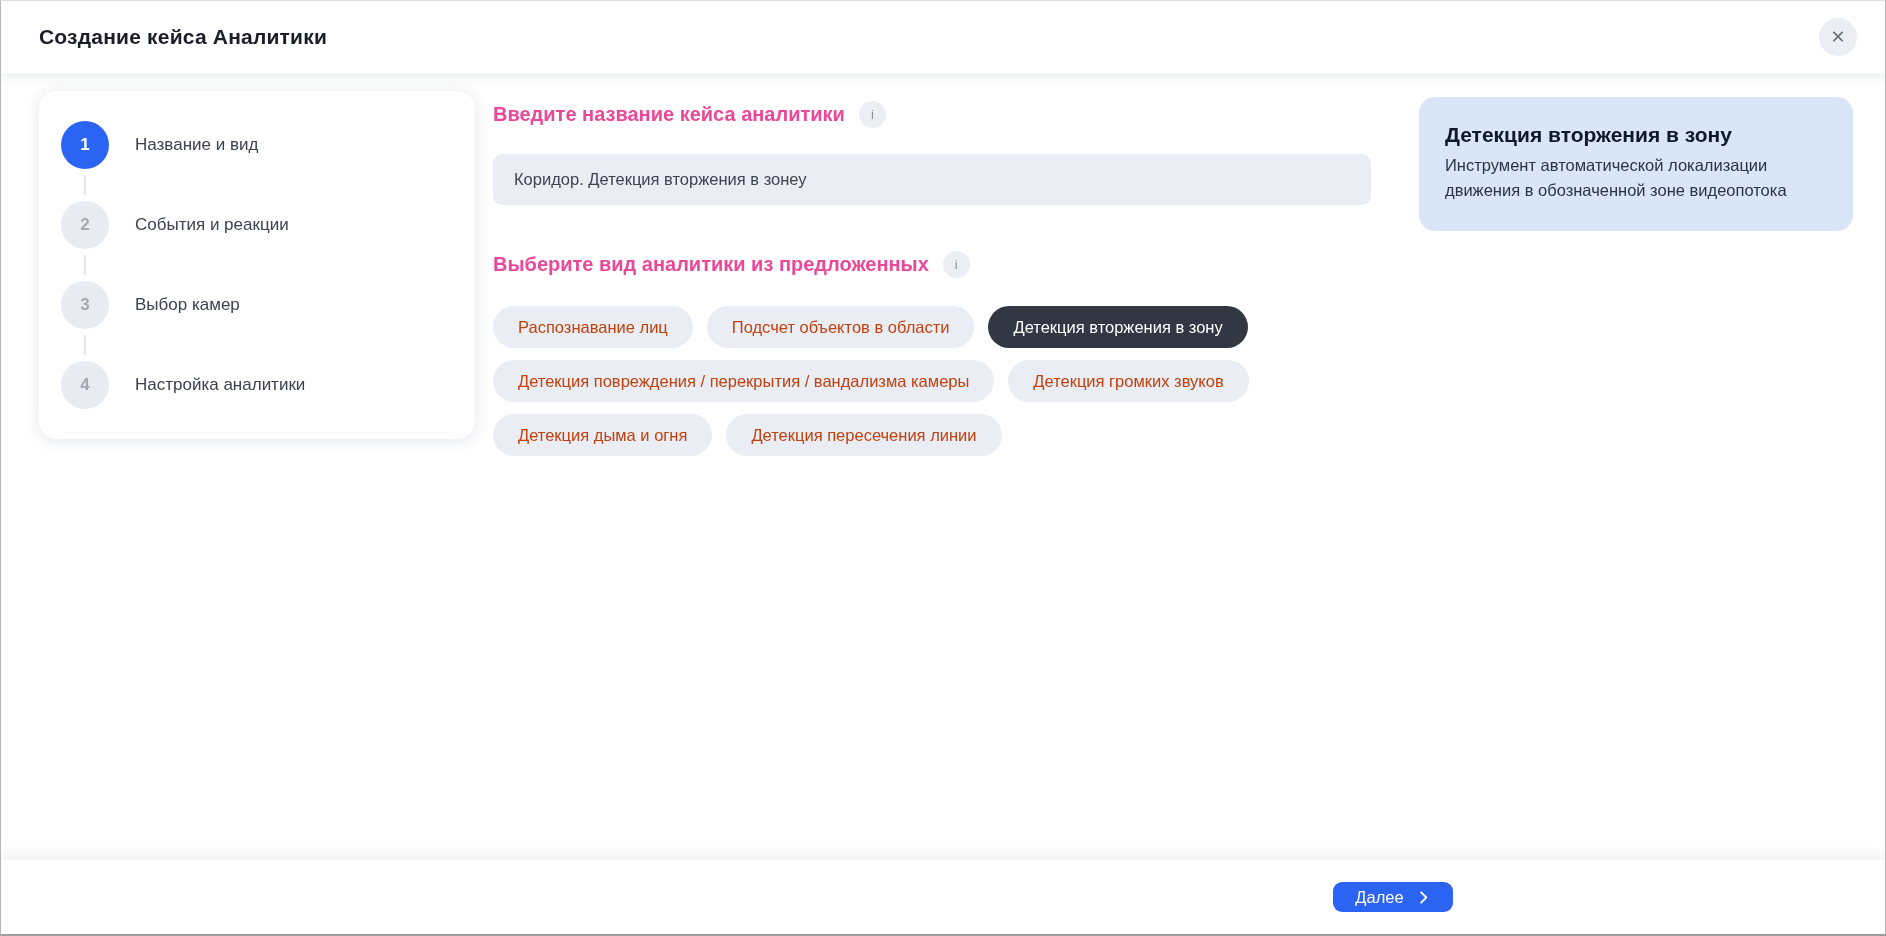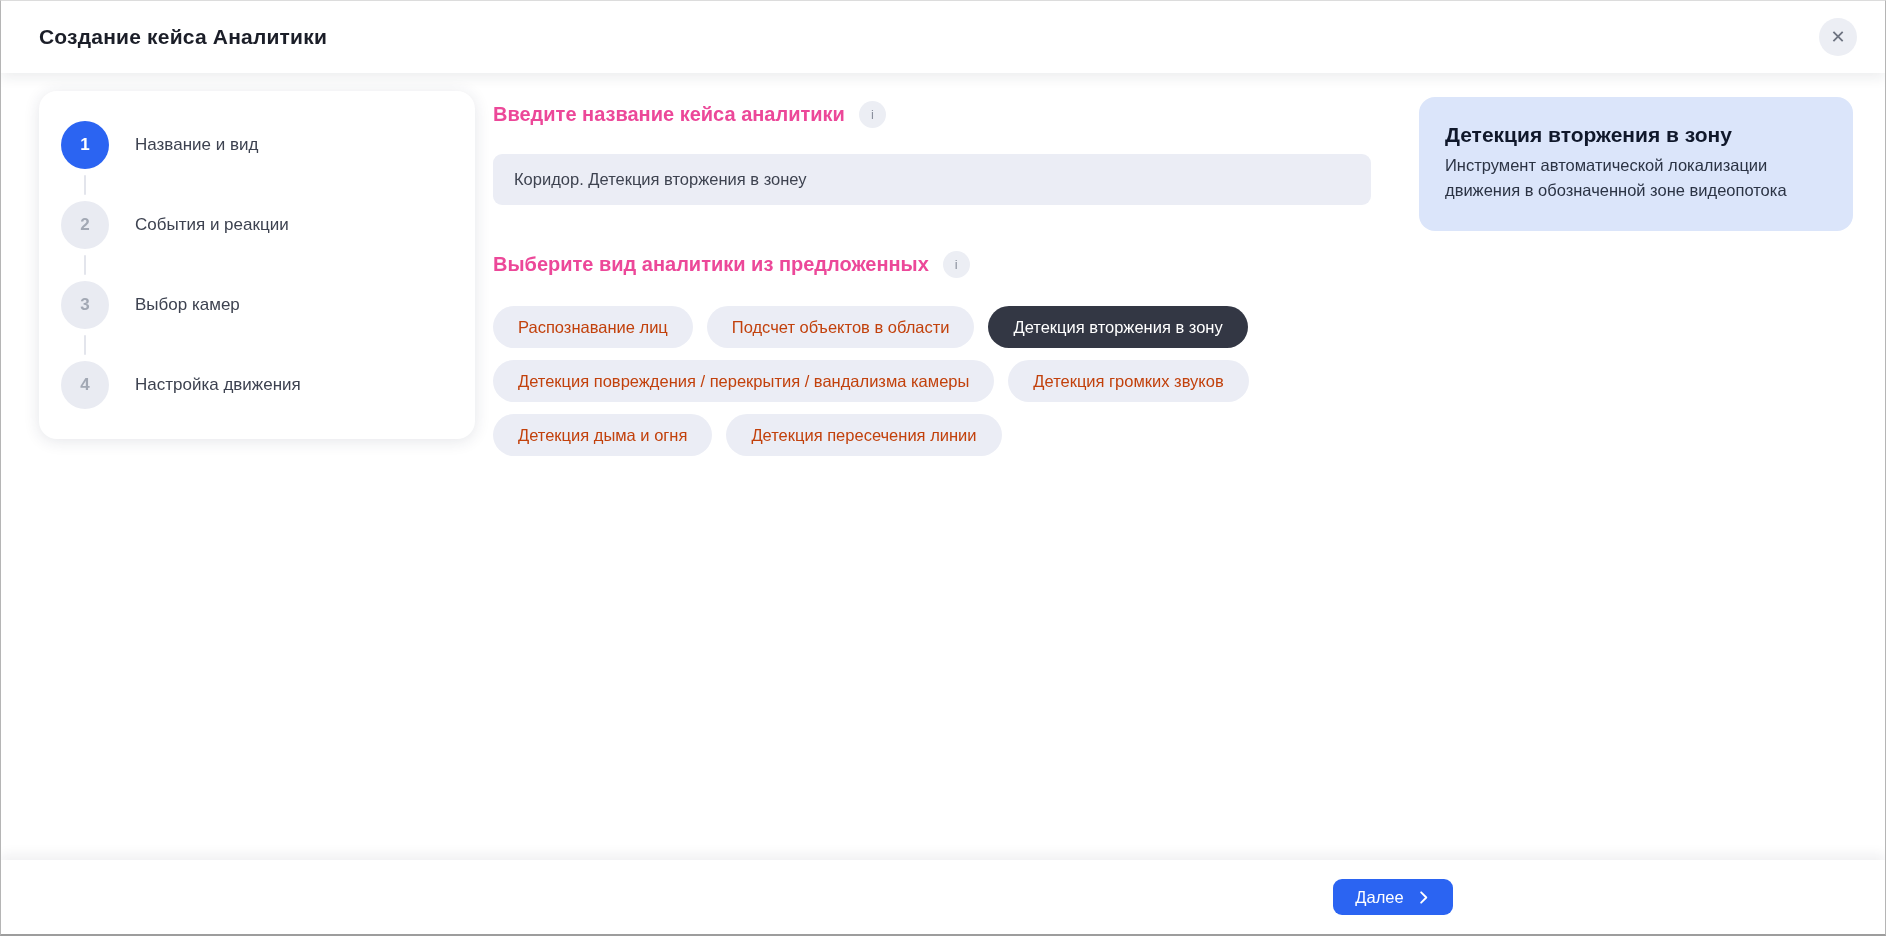--- a/index.html
+++ b/index.html
@@ -100,21 +100,21 @@
   
   .footer {
     flex: 0 0 74px; height: 74px;
     display: flex; align-items: center; justify-content: flex-end;
     padding-right: 432px;
     background: #fff;
     box-shadow: 0 -5px 12px rgba(25, 33, 51, 0.07);
     position: relative; z-index: 5;
   }
   .next-btn {
-    height: 36px; min-width: 120px;
+    height: 30px; min-width: 120px;
     background: var(--accent, #2b64f2); color: #fff;
     border: none; border-radius: 9px; cursor: pointer;
     font-size: 16.5px; font-family: inherit;
     display: inline-flex; align-items: center; justify-content: center; gap: 12px;
     padding: 0 18px;
   }
   .chevron { display: inline-flex; align-items: center; }
 </style>
 </head>
 <body>
@@ -141,21 +141,21 @@
         <div class="step-label">События и реакции</div>
       </div>
       <div class="step-connector"></div>
       <div class="step">
         <div class="step-circle">3</div>
         <div class="step-label">Выбор камер</div>
       </div>
       <div class="step-connector"></div>
       <div class="step">
         <div class="step-circle">4</div>
-        <div class="step-label">Настройка движения</div>
+        <div class="step-label">Настройка аналитики</div>
       </div>
     </div>
 
     <div class="main">
 
       <div class="section-title-row">
         <div class="section-title">Введите название кейса аналитики</div>
         <span class="info-badge">i</span>
       </div>
 

